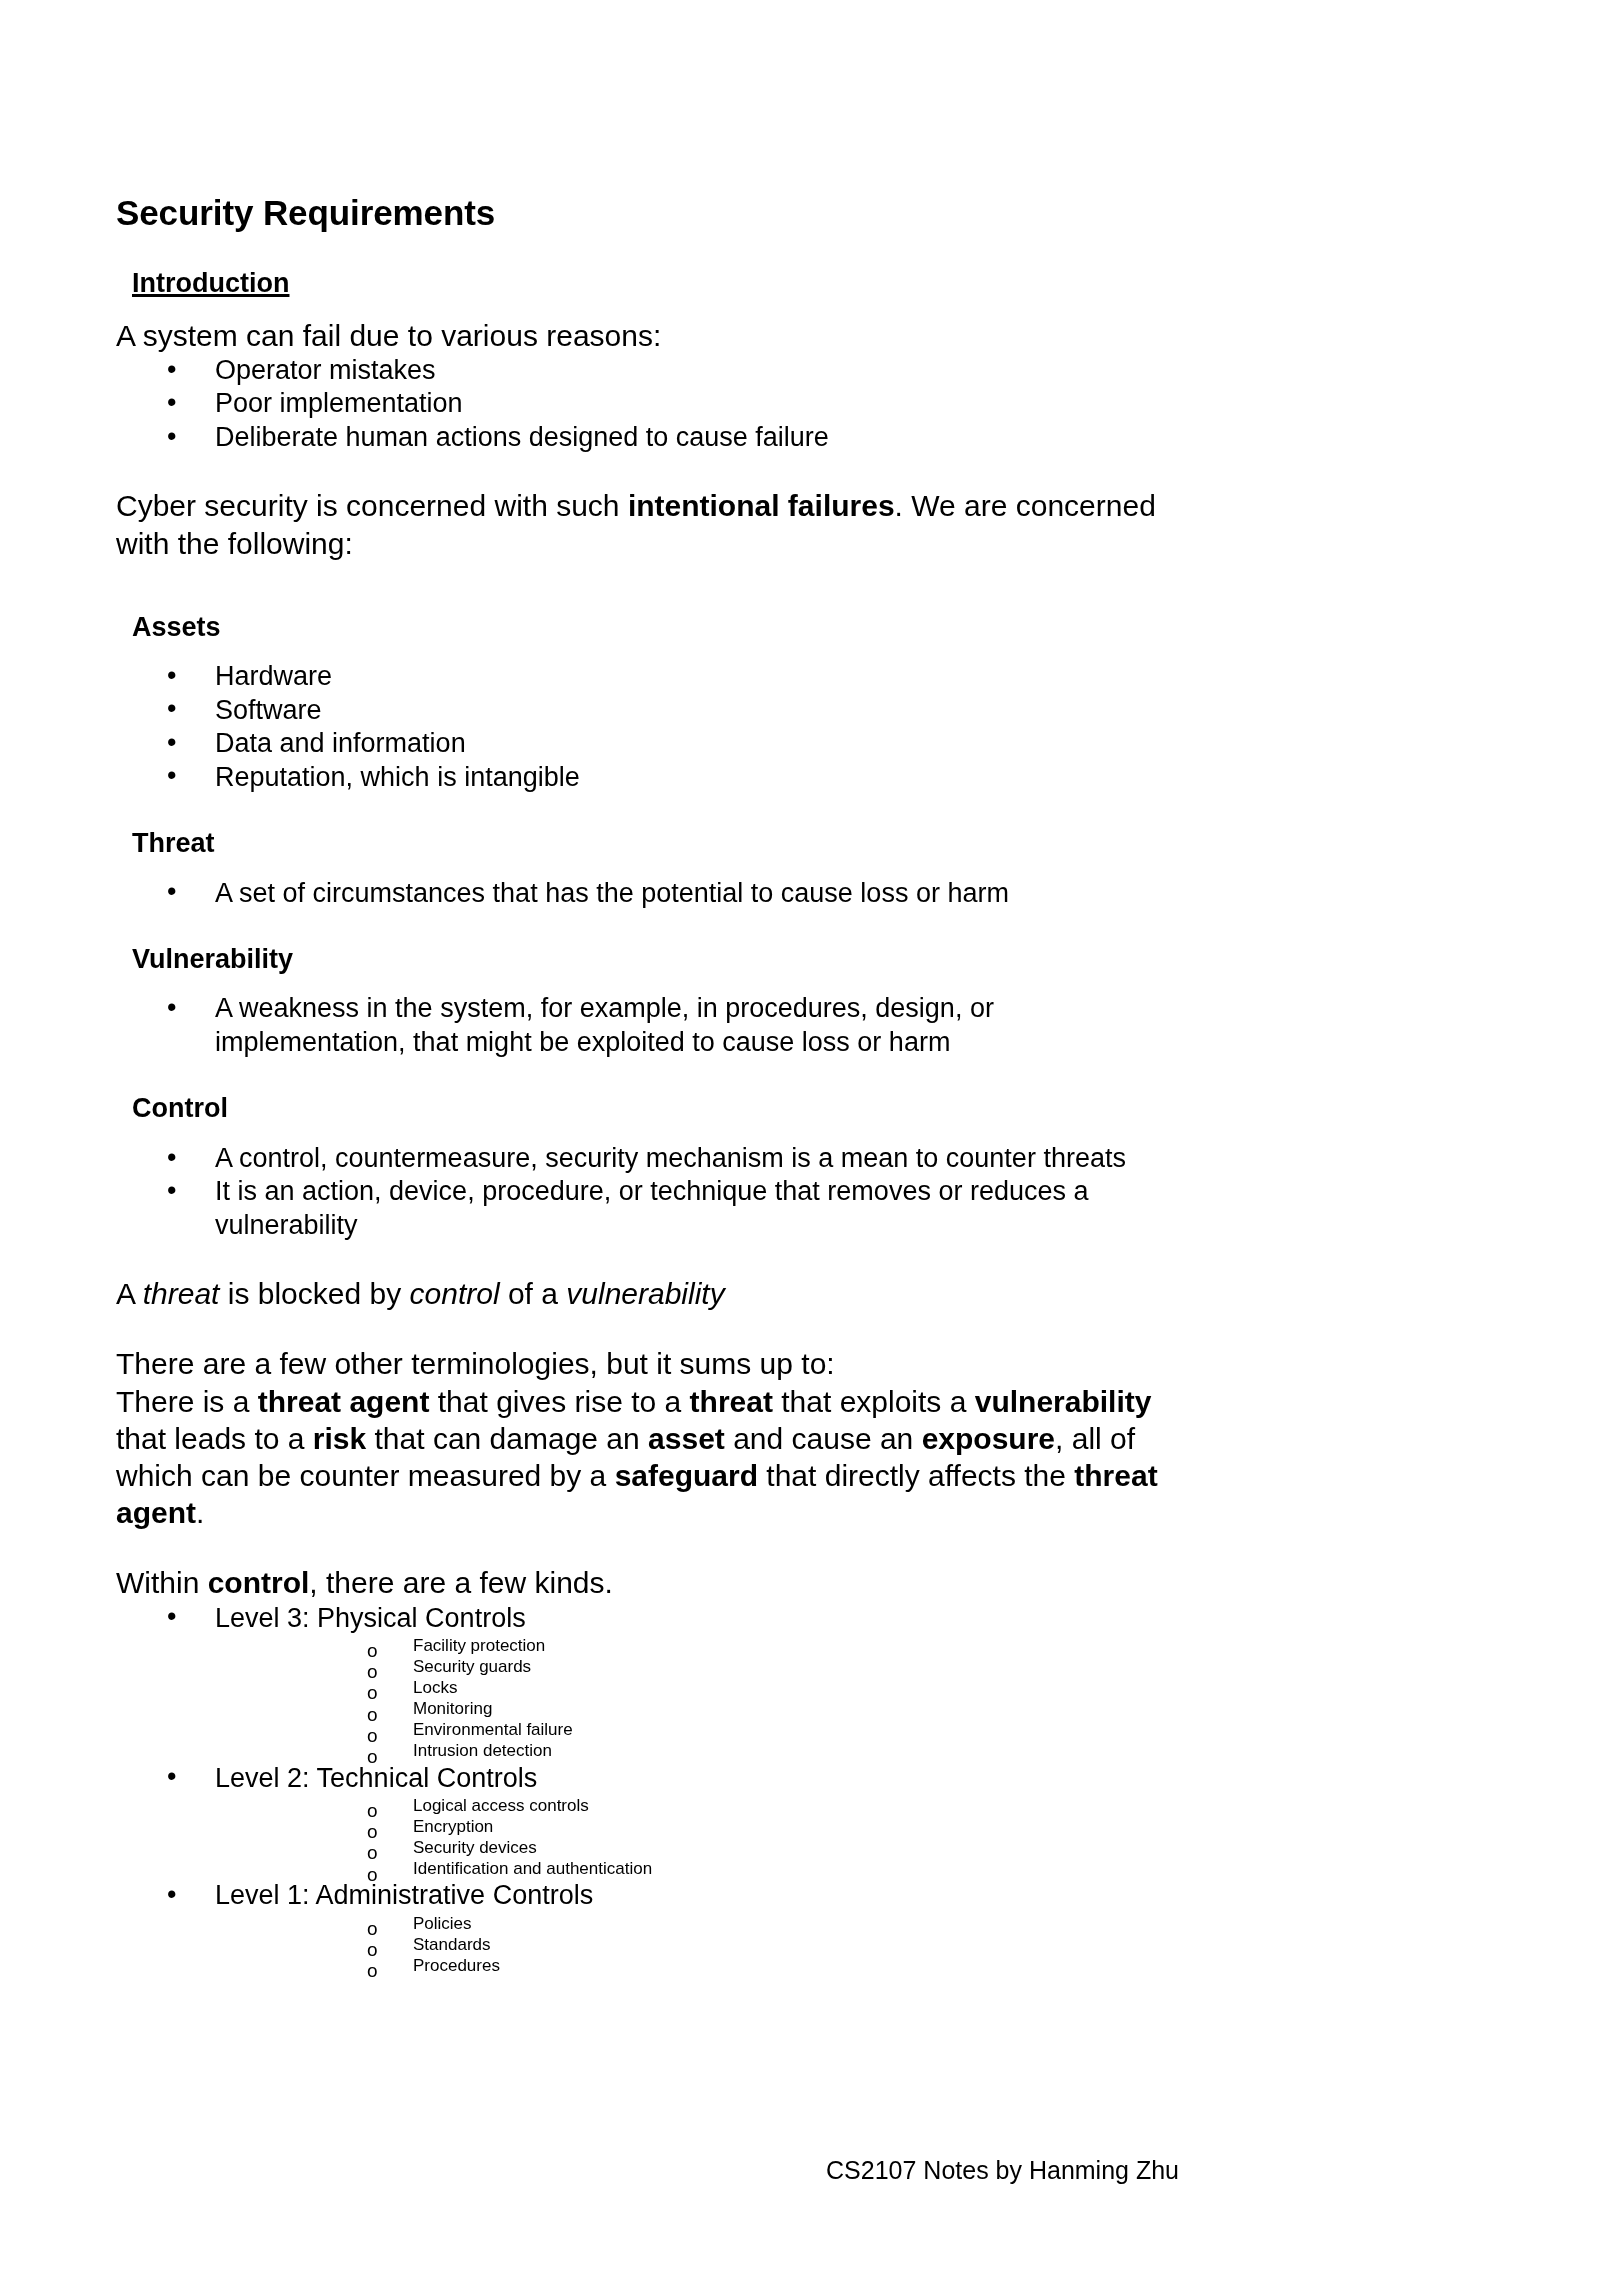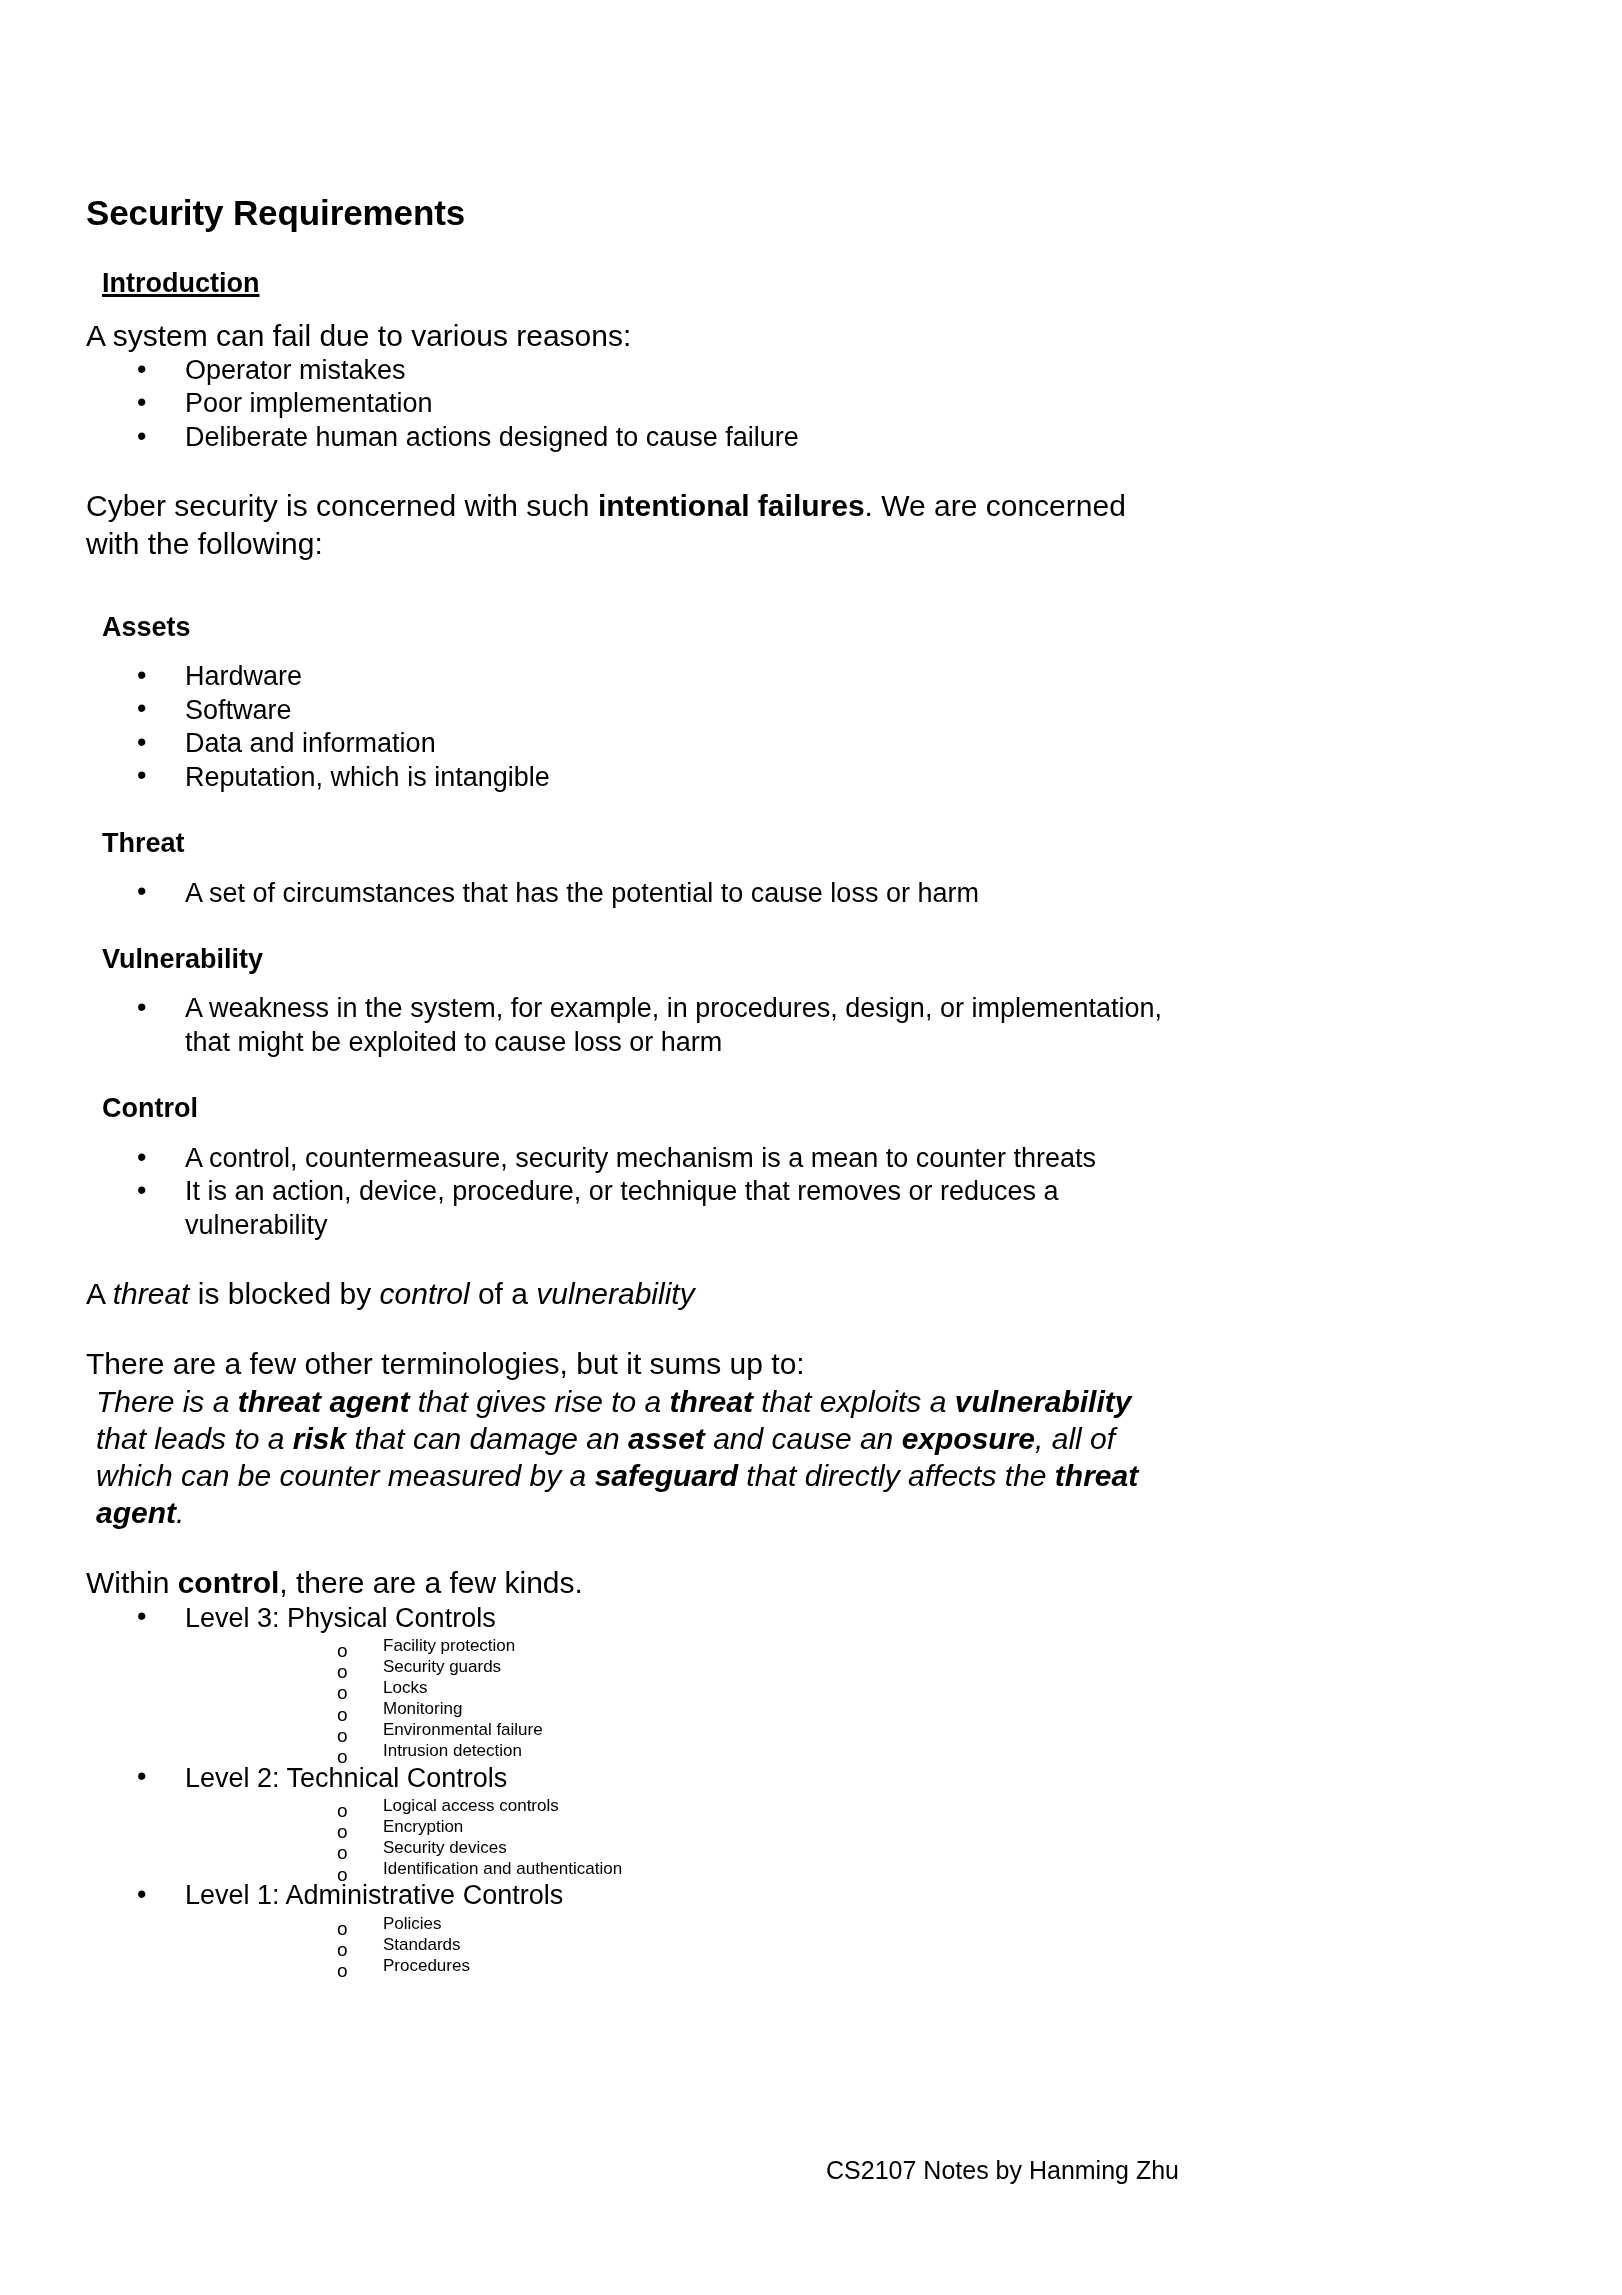--- a/index.html
+++ b/index.html
@@ -10,21 +10,21 @@
   body {
     font-family: "Liberation Sans", sans-serif;
     color: #000000;
   }
   .page {
     position: relative;
     width: 1359px;
     height: 2295px;
     background: #ffffff;
     box-sizing: border-box;
-    padding: 193px 196px 0 86px;
+    padding: 193px 196px 0 116px;
     overflow: hidden;
   }
   .doc-title {
     font-size: 35px;
     font-weight: bold;
     line-height: 1.15;
     margin: 0 0 34px 0;
     letter-spacing: -0.1px;
   }
   .section-heading {
@@ -38,22 +38,20 @@
     text-underline-offset: 2px;
     text-decoration-thickness: 2.6px;
   }
   .para {
     font-size: 30px;
     line-height: 1.24;
     margin: 0;
     max-width: 1237px;
   }
   .para.italic {
-    font-style: italic;
-    margin-left: 10px;
   }
   .spacer {
     height: 33px;
   }
   .spacer-sm {
     height: 17px;
   }
   ul.bullets {
     list-style: none;
     margin: 0;

